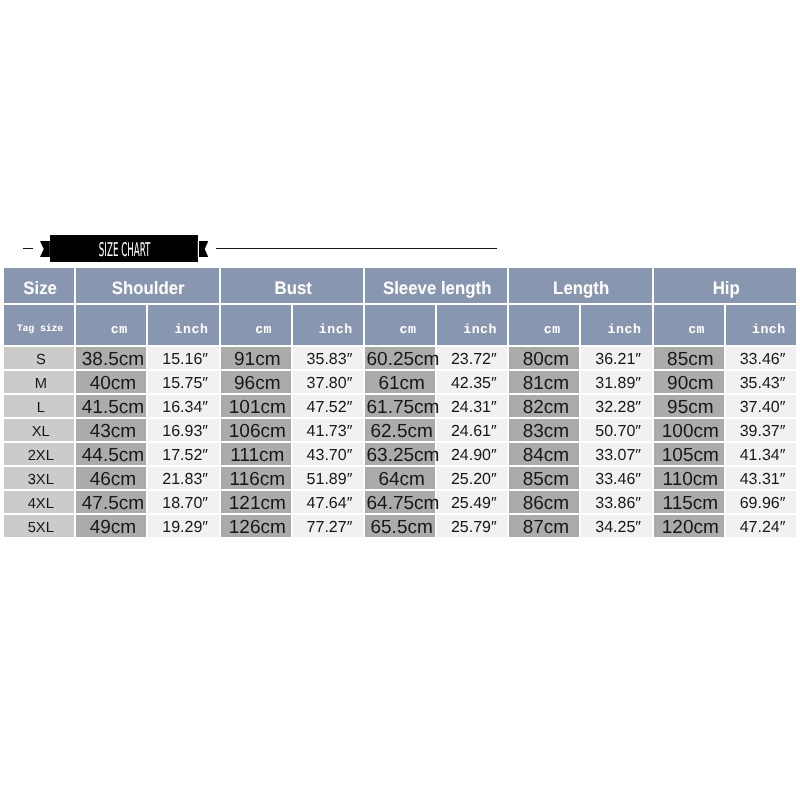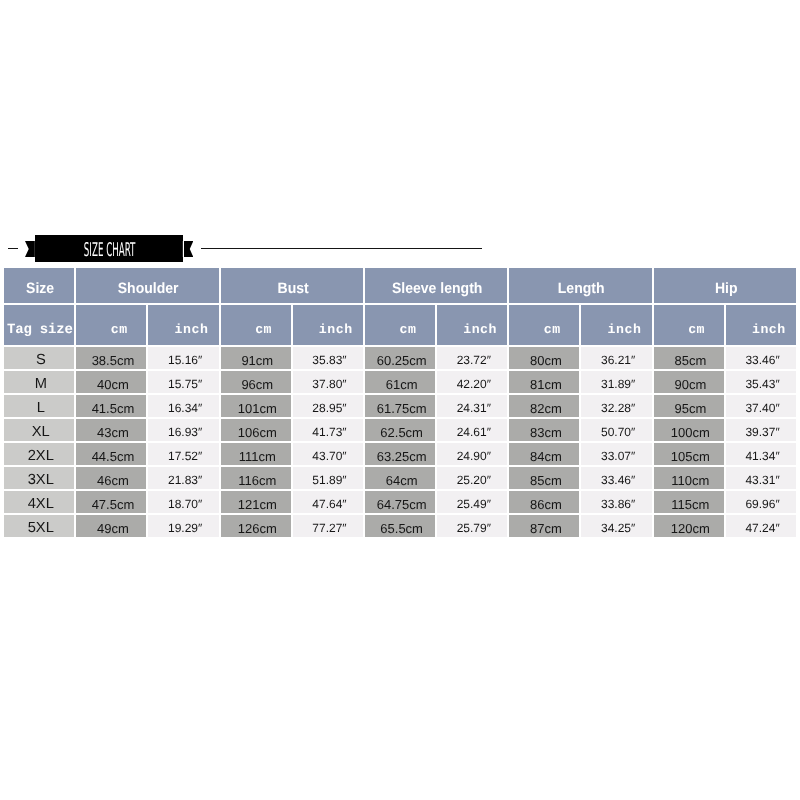--- a/index.html
+++ b/index.html
@@ -12,21 +12,21 @@
     --page-bg:#ffffff;
     --text-dark:#161616;
   }
   html,body{margin:0;padding:0;background:var(--page-bg);}
   body{width:800px;height:800px;overflow:hidden;
        font-family:"Liberation Sans",sans-serif;-webkit-font-smoothing:antialiased;
        text-rendering:geometricPrecision;}
   .page{position:relative;width:800px;height:800px;background:var(--page-bg);}
 
   
-  .banner{position:absolute;left:1px;top:232px;width:648px;height:34px;}
+  .banner{position:absolute;left:16px;top:232px;width:648px;height:34px;}
   .ribbon-dash{position:absolute;left:7px;top:15.6px;width:9.5px;height:1.7px;background:#151515;}
   .ribbon-line{position:absolute;left:200px;top:15.6px;width:280.5px;height:1.7px;background:#151515;}
   .ribbon-tail{position:absolute;top:8.8px;width:9.3px;height:16px;display:block;color:var(--banner-black);}
   .ribbon-tail.l{left:24px;}
   .ribbon-tail.r{left:182.6px;}
   .ribbon-body{position:absolute;left:33.5px;top:2.8px;width:148.5px;height:27.2px;background:var(--banner-black);}
   .ribbon-seam{position:absolute;top:8.8px;width:1.3px;height:16px;background:#2b2b2b;}
   .ribbon-seam.l{left:32.8px;}
   .ribbon-seam.r{left:181.1px;}
   .ribbon-text{position:absolute;left:33.5px;top:2.8px;width:148.5px;height:27.2px;color:#fff;
@@ -34,30 +34,30 @@
   .ribbon-text>span{font-family:"DejaVu Sans Condensed","DejaVu Sans",sans-serif;font-size:19px;
      font-weight:400;white-space:nowrap;display:block;transform:scaleX(0.51);position:relative;top:1.3px;left:0.8px;
      filter:grayscale(1);}
 
   
   table.chart{position:absolute;left:2px;top:266.4px;width:796px;
         border-collapse:separate;border-spacing:2px 2.4px;table-layout:fixed;}
   table.chart td{padding:0;text-align:center;vertical-align:middle;}
   table.chart td>span{display:block;position:relative;top:2.6px;left:1.7px;white-space:nowrap;
        transform:translateZ(0);}
-  .hd1{background:var(--header-blue);color:#ffffff;font-weight:bold;font-size:15px;height:34.6px;}
+  .hd1{background:var(--header-blue);color:#ffffff;font-weight:bold;font-size:18px;height:34.6px;}
   table.chart td.hd1>span{transform:scaleX(0.935) translateZ(0);top:2.6px;left:1.1px;}
   .hd2{background:var(--header-blue);color:#ffffff;font-weight:bold;font-size:13.2px;height:39.6px;
        font-family:"Liberation Mono",monospace;letter-spacing:0.55px;}
   table.chart td.hd2>span{padding-left:14px;top:4.3px;left:1px;}
-  .hd2.tagsize{font-size:14px;letter-spacing:-0.2px;}
+  .hd2.tagsize{font-size:10px;letter-spacing:-0.2px;}
   table.chart td.hd2.tagsize>span{padding-left:0;top:4.8px;left:0.8px;}
   .rsize{background:var(--size-col);color:var(--text-dark);font-size:14.7px;height:20.3px;}
-  .rcm{background:var(--cm-col);color:var(--text-dark);font-size:13px;height:20.3px;}
-  .rin{background:var(--inch-col);color:var(--text-dark);font-size:12px;height:22px;}
+  .rcm{background:var(--cm-col);color:var(--text-dark);font-size:19px;height:20.3px;}
+  .rin{background:var(--inch-col);color:var(--text-dark);font-size:16px;height:22px;}
 </style>
 </head>
 <body>
 
 <div class="page">
 
   <div class="banner">
     <div class="ribbon-dash"></div>
     <div class="ribbon-line"></div>
     <svg class="ribbon-tail l" viewBox="0 0 100 160" width="9.3" height="16" preserveAspectRatio="none">
@@ -179,21 +179,21 @@
           <td class="rcm">
             <span>96cm</span>
           </td>
           <td class="rin">
             <span>37.80″</span>
           </td>
           <td class="rcm">
             <span>61cm</span>
           </td>
           <td class="rin">
-            <span>42.20″</span>
+            <span>42.35″</span>
           </td>
           <td class="rcm">
             <span>81cm</span>
           </td>
           <td class="rin">
             <span>31.89″</span>
           </td>
           <td class="rcm">
             <span>90cm</span>
           </td>
@@ -208,21 +208,21 @@
           <td class="rcm">
             <span>41.5cm</span>
           </td>
           <td class="rin">
             <span>16.34″</span>
           </td>
           <td class="rcm">
             <span>101cm</span>
           </td>
           <td class="rin">
-            <span>28.95″</span>
+            <span>47.52″</span>
           </td>
           <td class="rcm">
             <span>61.75cm</span>
           </td>
           <td class="rin">
             <span>24.31″</span>
           </td>
           <td class="rcm">
             <span>82cm</span>
           </td>

